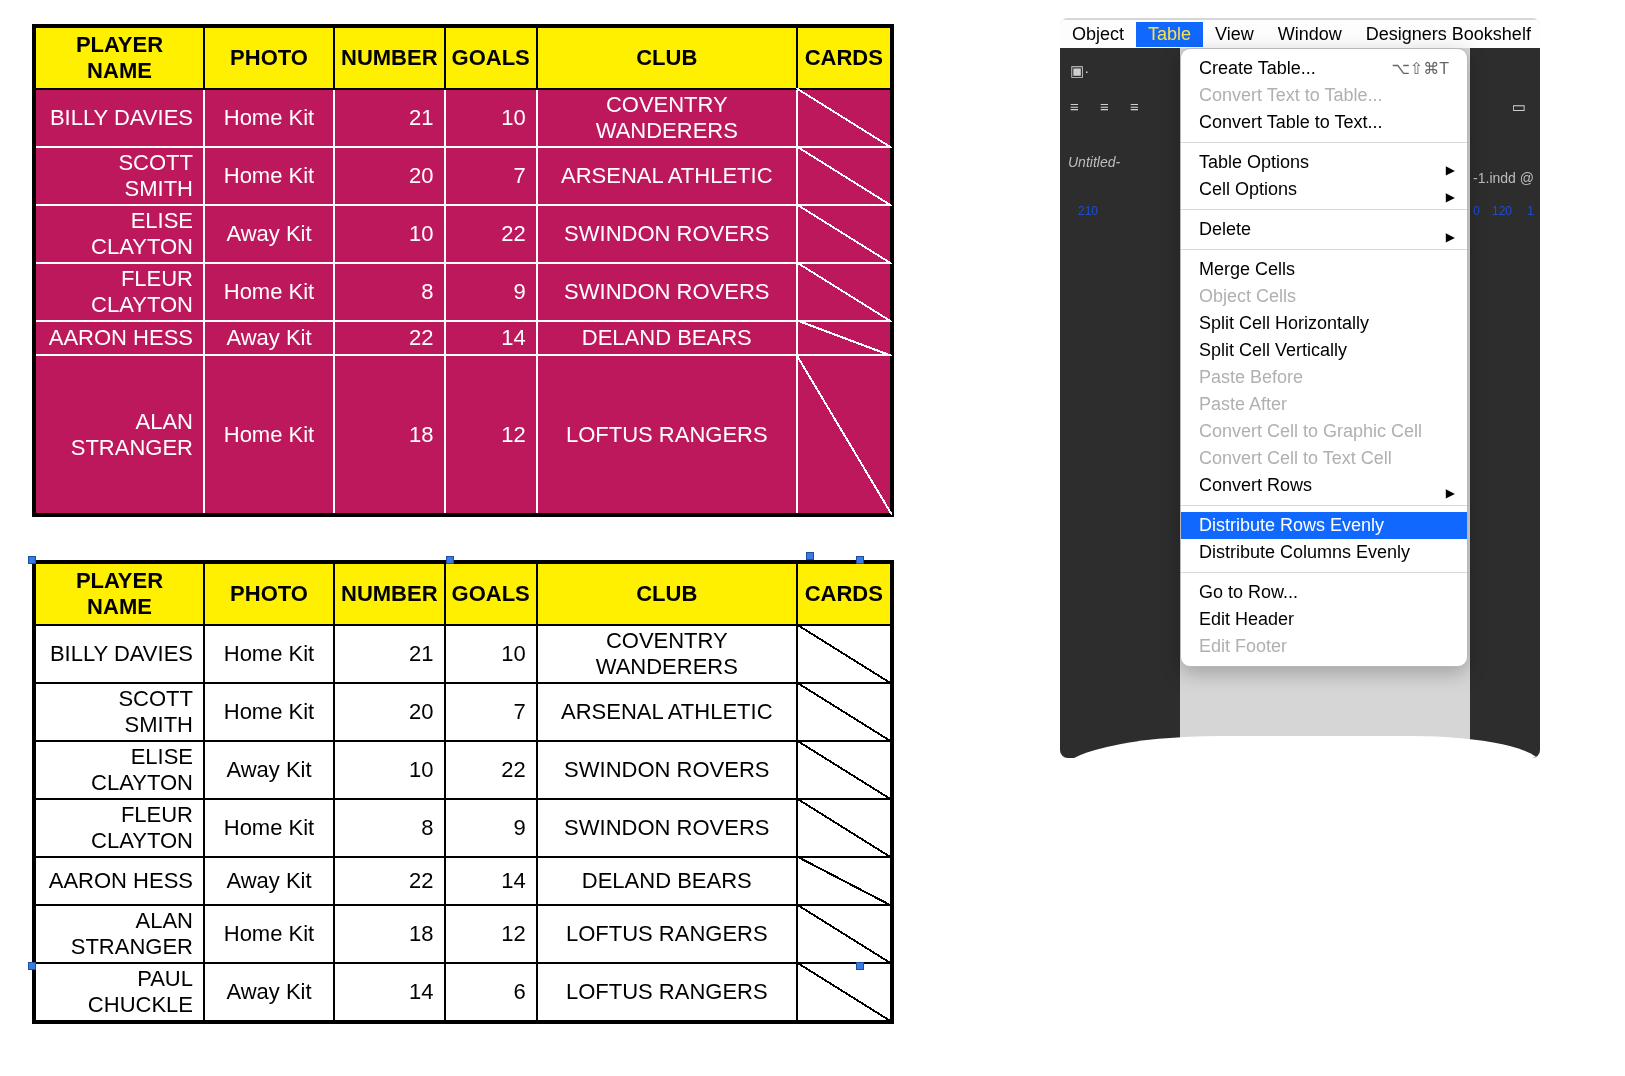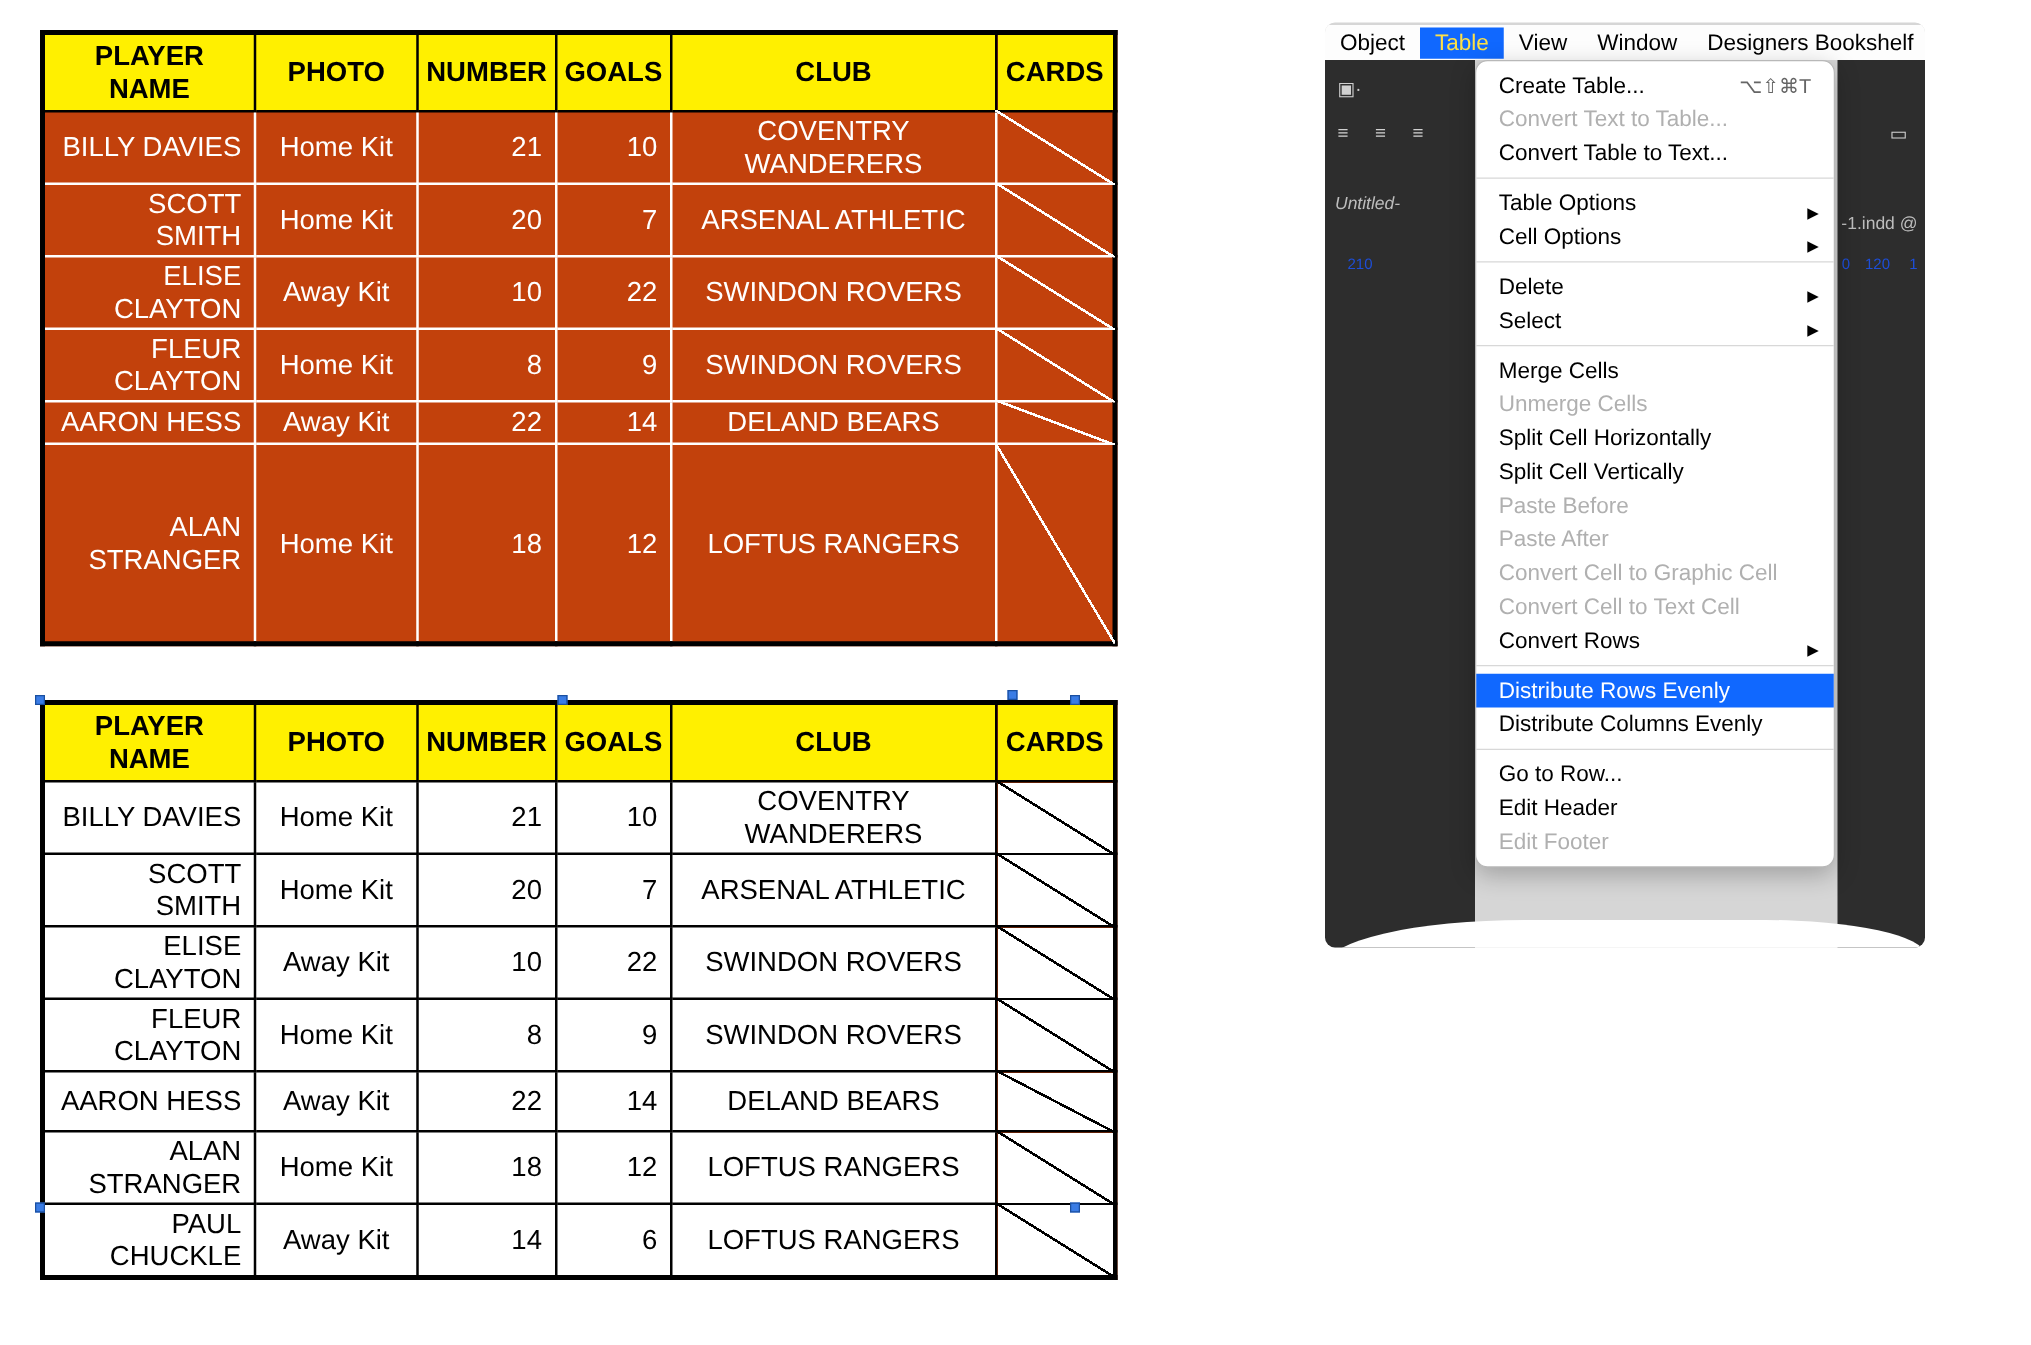--- a/index.html
+++ b/index.html
@@ -12,21 +12,21 @@
     height: 1076px;
     position: relative;
     overflow: hidden;
   }
 
   
   .table {
     position: absolute;
     border-collapse: collapse;
     border: 4px solid #000;
-    background: #c2410c;
+    background: #be185d;
     padding-left: 20px;
   }
   .table th {
     background: #fff000;
     color: #000;
     font-weight: 700;
     font-size: 22px;
     padding: 4px 6px;
     border: 2px solid #000;
     text-align: center;
@@ -406,27 +406,23 @@
     </div>
     <div class="menu-item">
       <span>Cell Options</span>
         <span class="sub"></span>
     </div>
     <div class="menu-sep"></div>
     <div class="menu-item">
       <span>Delete</span>
         <span class="sub"></span>
     </div>
-    <div class="menu-item">
-      <span>Select</span>
-        <span class="sub"></span>
-    </div>
     <div class="menu-sep"></div>
     <div class="menu-item">Merge Cells</div>
-    <div class="menu-item disabled">Unmerge Cells</div>
+    <div class="menu-item disabled">Object Cells</div>
     <div class="menu-item">Split Cell Horizontally</div>
     <div class="menu-item">Split Cell Vertically</div>
     <div class="menu-item disabled">Paste Before</div>
     <div class="menu-item disabled">Paste After</div>
     <div class="menu-item disabled">Convert Cell to Graphic Cell</div>
     <div class="menu-item disabled">Convert Cell to Text Cell</div>
     <div class="menu-item">
       <span>Convert Rows</span>
         <span class="sub"></span>
     </div>

